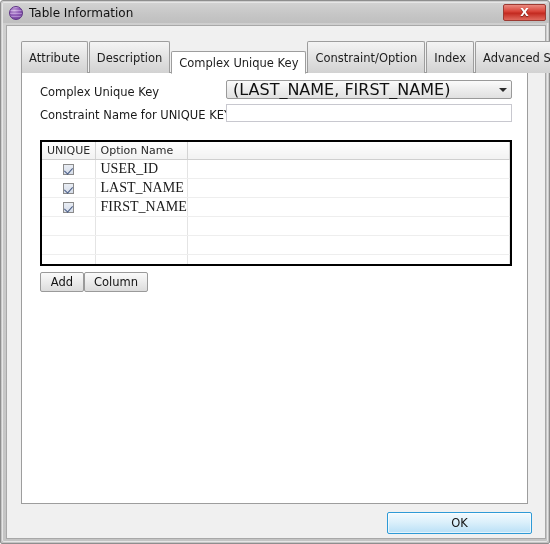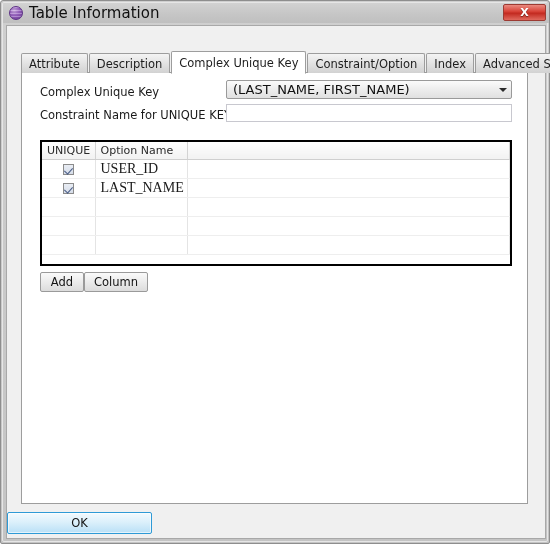--- a/index.html
+++ b/index.html
@@ -55,21 +55,21 @@
     background:
       repeating-linear-gradient(180deg,
         rgba(255,255,255,0.55) 0px, rgba(255,255,255,0.0) 1px,
         rgba(0,0,0,0.12) 2px, rgba(255,255,255,0.0) 3px),
       radial-gradient(circle at 35% 28%, #c9a8e0 0%, #9a63c4 45%, #6f3f99 100%);
     border: 1px solid #5d3186;
     box-sizing: border-box;
     flex: 0 0 auto;
   }
   .title-text {
-    font-size: 15px;
+    font-size: 12px;
     color: #101010;
     white-space: nowrap;
   }
   .close-btn {
     position: absolute;
     right: 3px; top: 1px;
     width: 43px; height: 17px;
     box-sizing: border-box;
     border: 1px solid #9c3b33;
     border-radius: 2px;
@@ -103,21 +103,21 @@
   .tabstrip {
     position: absolute;
     left: 14px; top: 24px;
     height: 23px;
     display: flex;
     align-items: flex-end;
     z-index: 5;
   }
   .tab {
     box-sizing: border-box;
-    height: 20px;
+    height: 32px;
     padding: 0 7px;
     display: flex;
     align-items: center;
     justify-content: center;
     background: linear-gradient(180deg, #f4f4f4 0%, #e3e3e3 48%, #d2d2d2 100%);
     border: 1px solid #9d9d9d;
     border-bottom: none;
     border-radius: 2px 2px 0 0;
     margin-right: 1px;
     font-size: 11.5px;
@@ -163,21 +163,21 @@
     box-sizing: border-box;
     border: 1px solid #9a9a9a;
     border-radius: 2px;
     background: linear-gradient(180deg, #fbfbfb 0%, #ededed 50%, #e0e0e0 100%);
     display: flex;
     align-items: center;
     cursor: pointer;
   }
   .combo-value {
     padding-left: 6px;
-    font-size: 13px;
+    font-size: 16px;
     color: #111;
     flex: 1 1 auto;
     white-space: nowrap;
     overflow: hidden;
   }
   .combo-arrow {
     width: 16px;
     height: 100%;
     display: flex;
     align-items: center;
@@ -297,21 +297,21 @@
     border: 1px solid #7aa9c7;
     background: linear-gradient(180deg, #eaf6fd 0%, #d3ecfa 48%, #c0e3f8 100%);
   }
 
   
   .bottom-row {
     position: absolute;
     left: 0; top: 486px;
     width: 540px;
     display: flex;
-    justify-content: space-between;
+    justify-content: flex-end;
     padding-right: 15px;
     box-sizing: border-box;
     gap: 11px;
   }
   .bbtn {
     box-sizing: border-box;
     width: 145px;
     height: 22px;
     border: 1px solid #9a9a9a;
     border-radius: 2px;
@@ -401,20 +401,25 @@
                 <td class="cell-center"><span class="chk"></span></td>
                 <td>USER_ID</td>
                 <td></td>
               </tr>
               <tr>
                 <td class="cell-center"><span class="chk"></span></td>
                 <td>LAST_NAME</td>
                 <td></td>
               </tr>
               <tr>
+                <td class="cell-center"><span class="chk"></span></td>
+                <td>FIRST_NAME</td>
+                <td></td>
+              </tr>
+              <tr>
                 <td>&nbsp;</td>
                 <td>&nbsp;</td>
                 <td>&nbsp;</td>
               </tr>
               <tr>
                 <td>&nbsp;</td>
                 <td>&nbsp;</td>
                 <td>&nbsp;</td>
               </tr>
               <tr>

